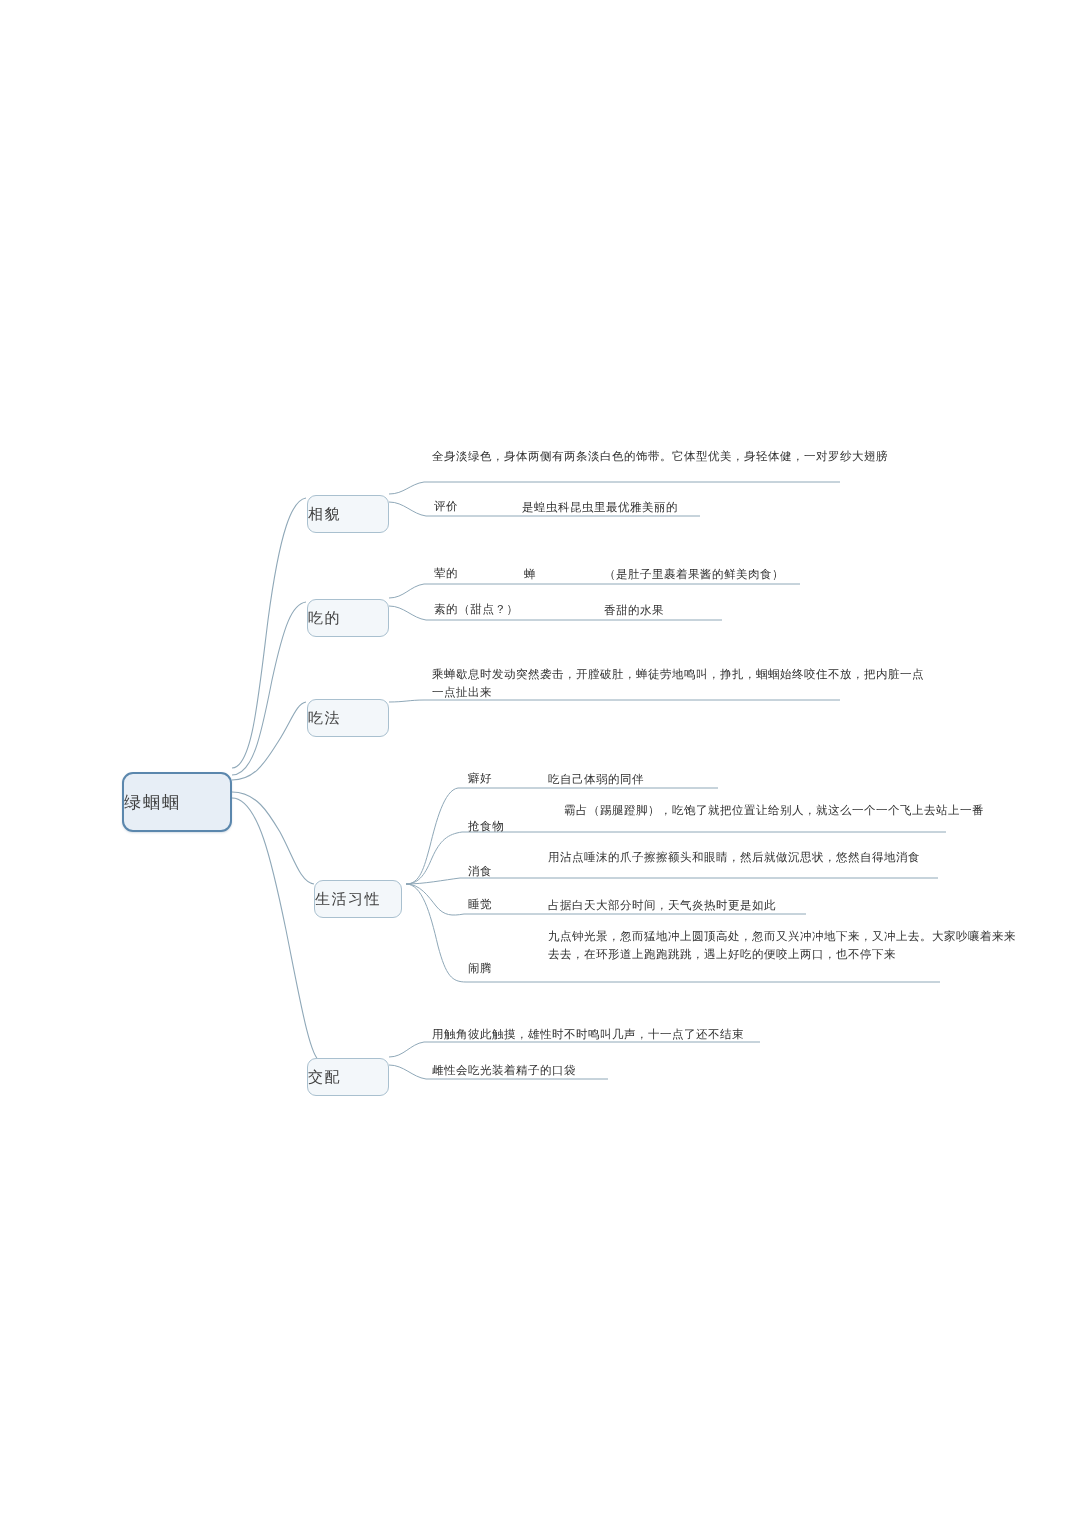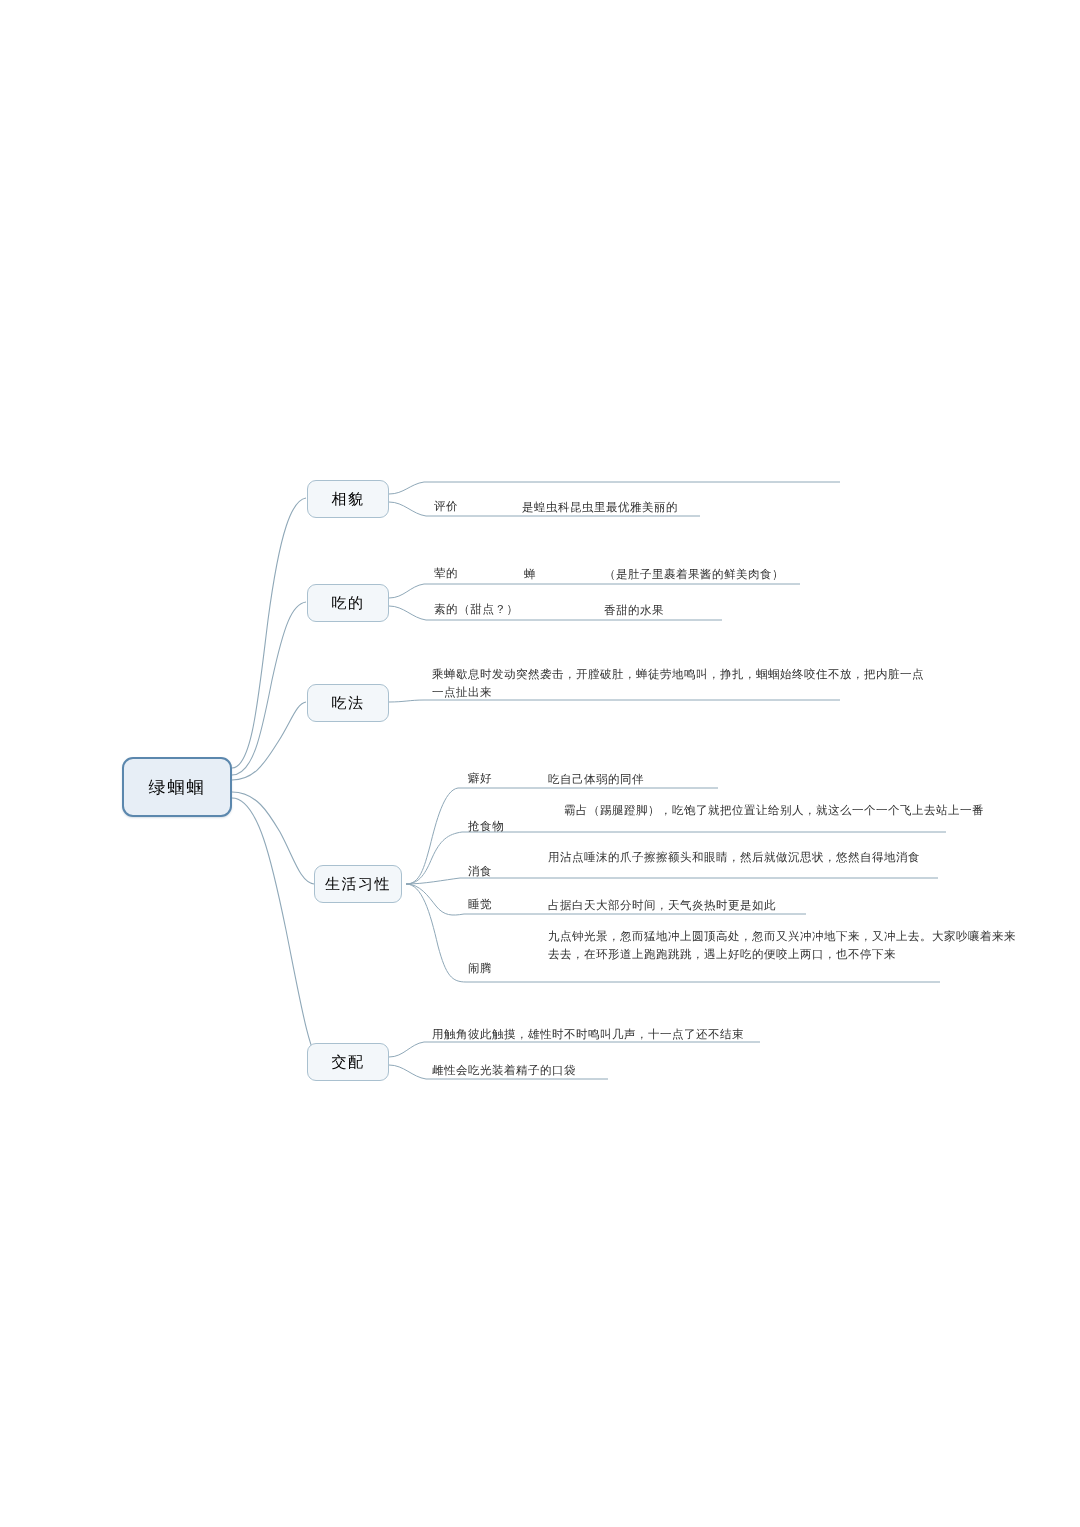--- a/index.html
+++ b/index.html
@@ -31,28 +31,29 @@
     width: 1080px;
     height: 1527px;
     pointer-events: none;
   }
 
   .node {
     position: absolute;
     box-sizing: border-box;
     display: flex;
     align-items: center;
-    justify-content: center;
+    justify-content: flex-start;
     border-radius: 9px;
     background: #eef3f7;
     border: 1px solid #9db6c8;
     font-size: 15px;
     letter-spacing: 1px;
-    color: #000000;
+    color: #404040;
     white-space: nowrap;
+    margin-top: 15px;
   }
 
   .node.root {
     background: #e7eef6;
     border: 2px solid #5b87ad;
     border-radius: 11px;
     font-size: 17px;
     letter-spacing: 2px;
     box-shadow: 0 1px 2px rgba(90,125,155,0.25);
   }
@@ -119,20 +120,21 @@
     </g>
   </svg>
 
   <div class="node root" style="left:122px; top:757px; width:110px; height:60px;">
     <span>绿蝈蝈</span>
   </div>
 
   <div class="node branch" style="left:307px; top:480px; width:82px; height:38px;">
     <span>相貌</span>
   </div>
+  <div class="leaf-text wrap2" style="left:432px; top:448px;">全身淡绿色，身体两侧有两条淡白色的饰带。它体型优美，身轻体健，一对罗纱大翅膀</div>
   <div class="leaf-label" style="left:434px; top:499px;">评价</div>
   <div class="leaf-text" style="left:522px; top:499px;">是蝗虫科昆虫里最优雅美丽的</div>
 
   <div class="node branch" style="left:307px; top:584px; width:82px; height:38px;">
     <span>吃的</span>
   </div>
   <div class="leaf-label" style="left:434px; top:566px;">荤的</div>
   <div class="leaf-text" style="left:524px; top:566px;">蝉</div>
   <div class="leaf-text" style="left:604px; top:566px;">（是肚子里裹着果酱的鲜美肉食）</div>
   <div class="leaf-label" style="left:434px; top:602px;">素的（甜点？）</div>

